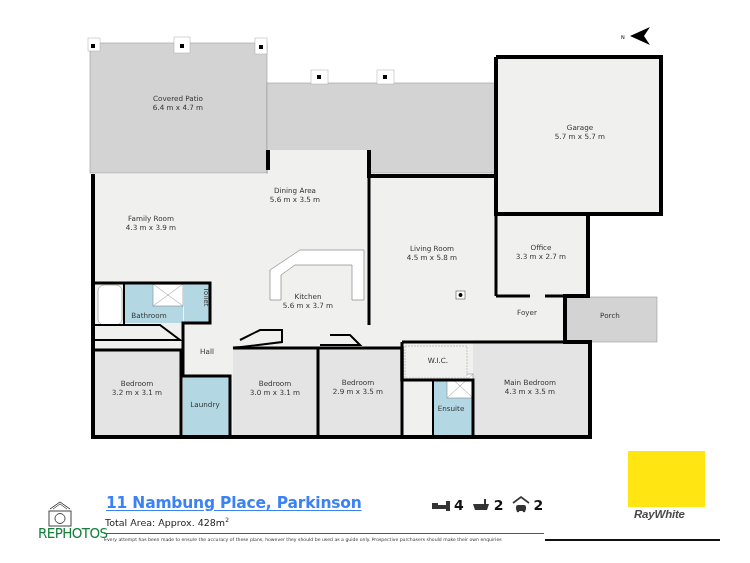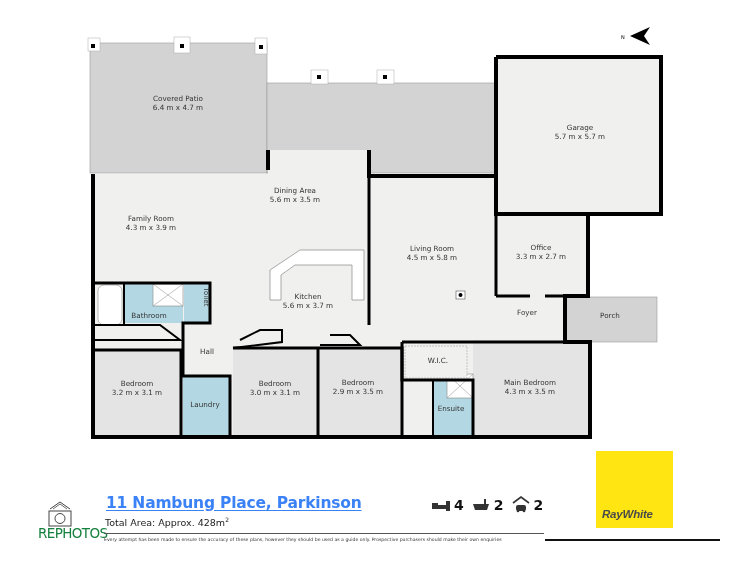--- a/index.html
+++ b/index.html
@@ -7,21 +7,21 @@
     #plan { position: absolute; left: 0; top: 0; width: 750px; height: 563px; }
     .room-label { font-family: "DejaVu Sans", sans-serif; font-size: 7.2px; fill: #333; text-anchor: middle; }
     .footer-title { position: absolute; left: 106px; top: 494px; font-family: "DejaVu Sans", sans-serif; font-weight: bold; font-size: 15.5px; color: #3b82f6; text-decoration: underline; text-underline-offset: 2px; letter-spacing: -0.2px; white-space: nowrap; }
     .footer-area { position: absolute; left: 105px; top: 516px; font-family: "DejaVu Sans", sans-serif; font-size: 9.5px; color: #222; white-space: nowrap; }
     .footer-area sup { font-size: 6px; }
     .footer-disclaimer { position: absolute; left: 104px; top: 533px; font-family: "DejaVu Sans", sans-serif; font-size: 4.6px; color: #333; white-space: nowrap; border-top: 1px solid #555; padding-top: 3px; width: 440px; }
     .footer-rule { position: absolute; left: 545px; top: 539px; width: 175px; height: 2px; background: #111; }
     .features { position: absolute; left: 432px; top: 496px; display: flex; align-items: center; gap: 4px; font-family: "DejaVu Sans", sans-serif; font-weight: bold; font-size: 14px; color: #111; }
     .features svg { display: block; }
     .feat-count { margin-right: 4px; }
-    .raywhite { position: absolute; left: 596px; top: 451px; width: 77px; height: 77px; background: #ffe512; }
+    .raywhite { position: absolute; left: 628px; top: 451px; width: 77px; height: 56px; background: #ffe512; }
     .raywhite span { position: absolute; left: 6px; top: 57px; font-family: "Liberation Sans", sans-serif; font-style: italic; font-weight: bold; font-size: 11.5px; color: #4a4a4a; letter-spacing: -0.2px; white-space: nowrap; }
     .rephotos { position: absolute; left: 18px; top: 500px; width: 80px; height: 45px; }
     .rephotos-text { position: absolute; left: 18px; top: 525px; font-family: "DejaVu Sans", sans-serif; font-size: 13.5px; color: #15803d; letter-spacing: -0.6px; font-weight: normal; margin-left: 20px; }
     .north { position: absolute; left: 620px; top: 24px; }
   </style>
 </head>
 <body>
 
 <svg id="plan" viewBox="0 0 750 563" xmlns="http://www.w3.org/2000/svg">
 

